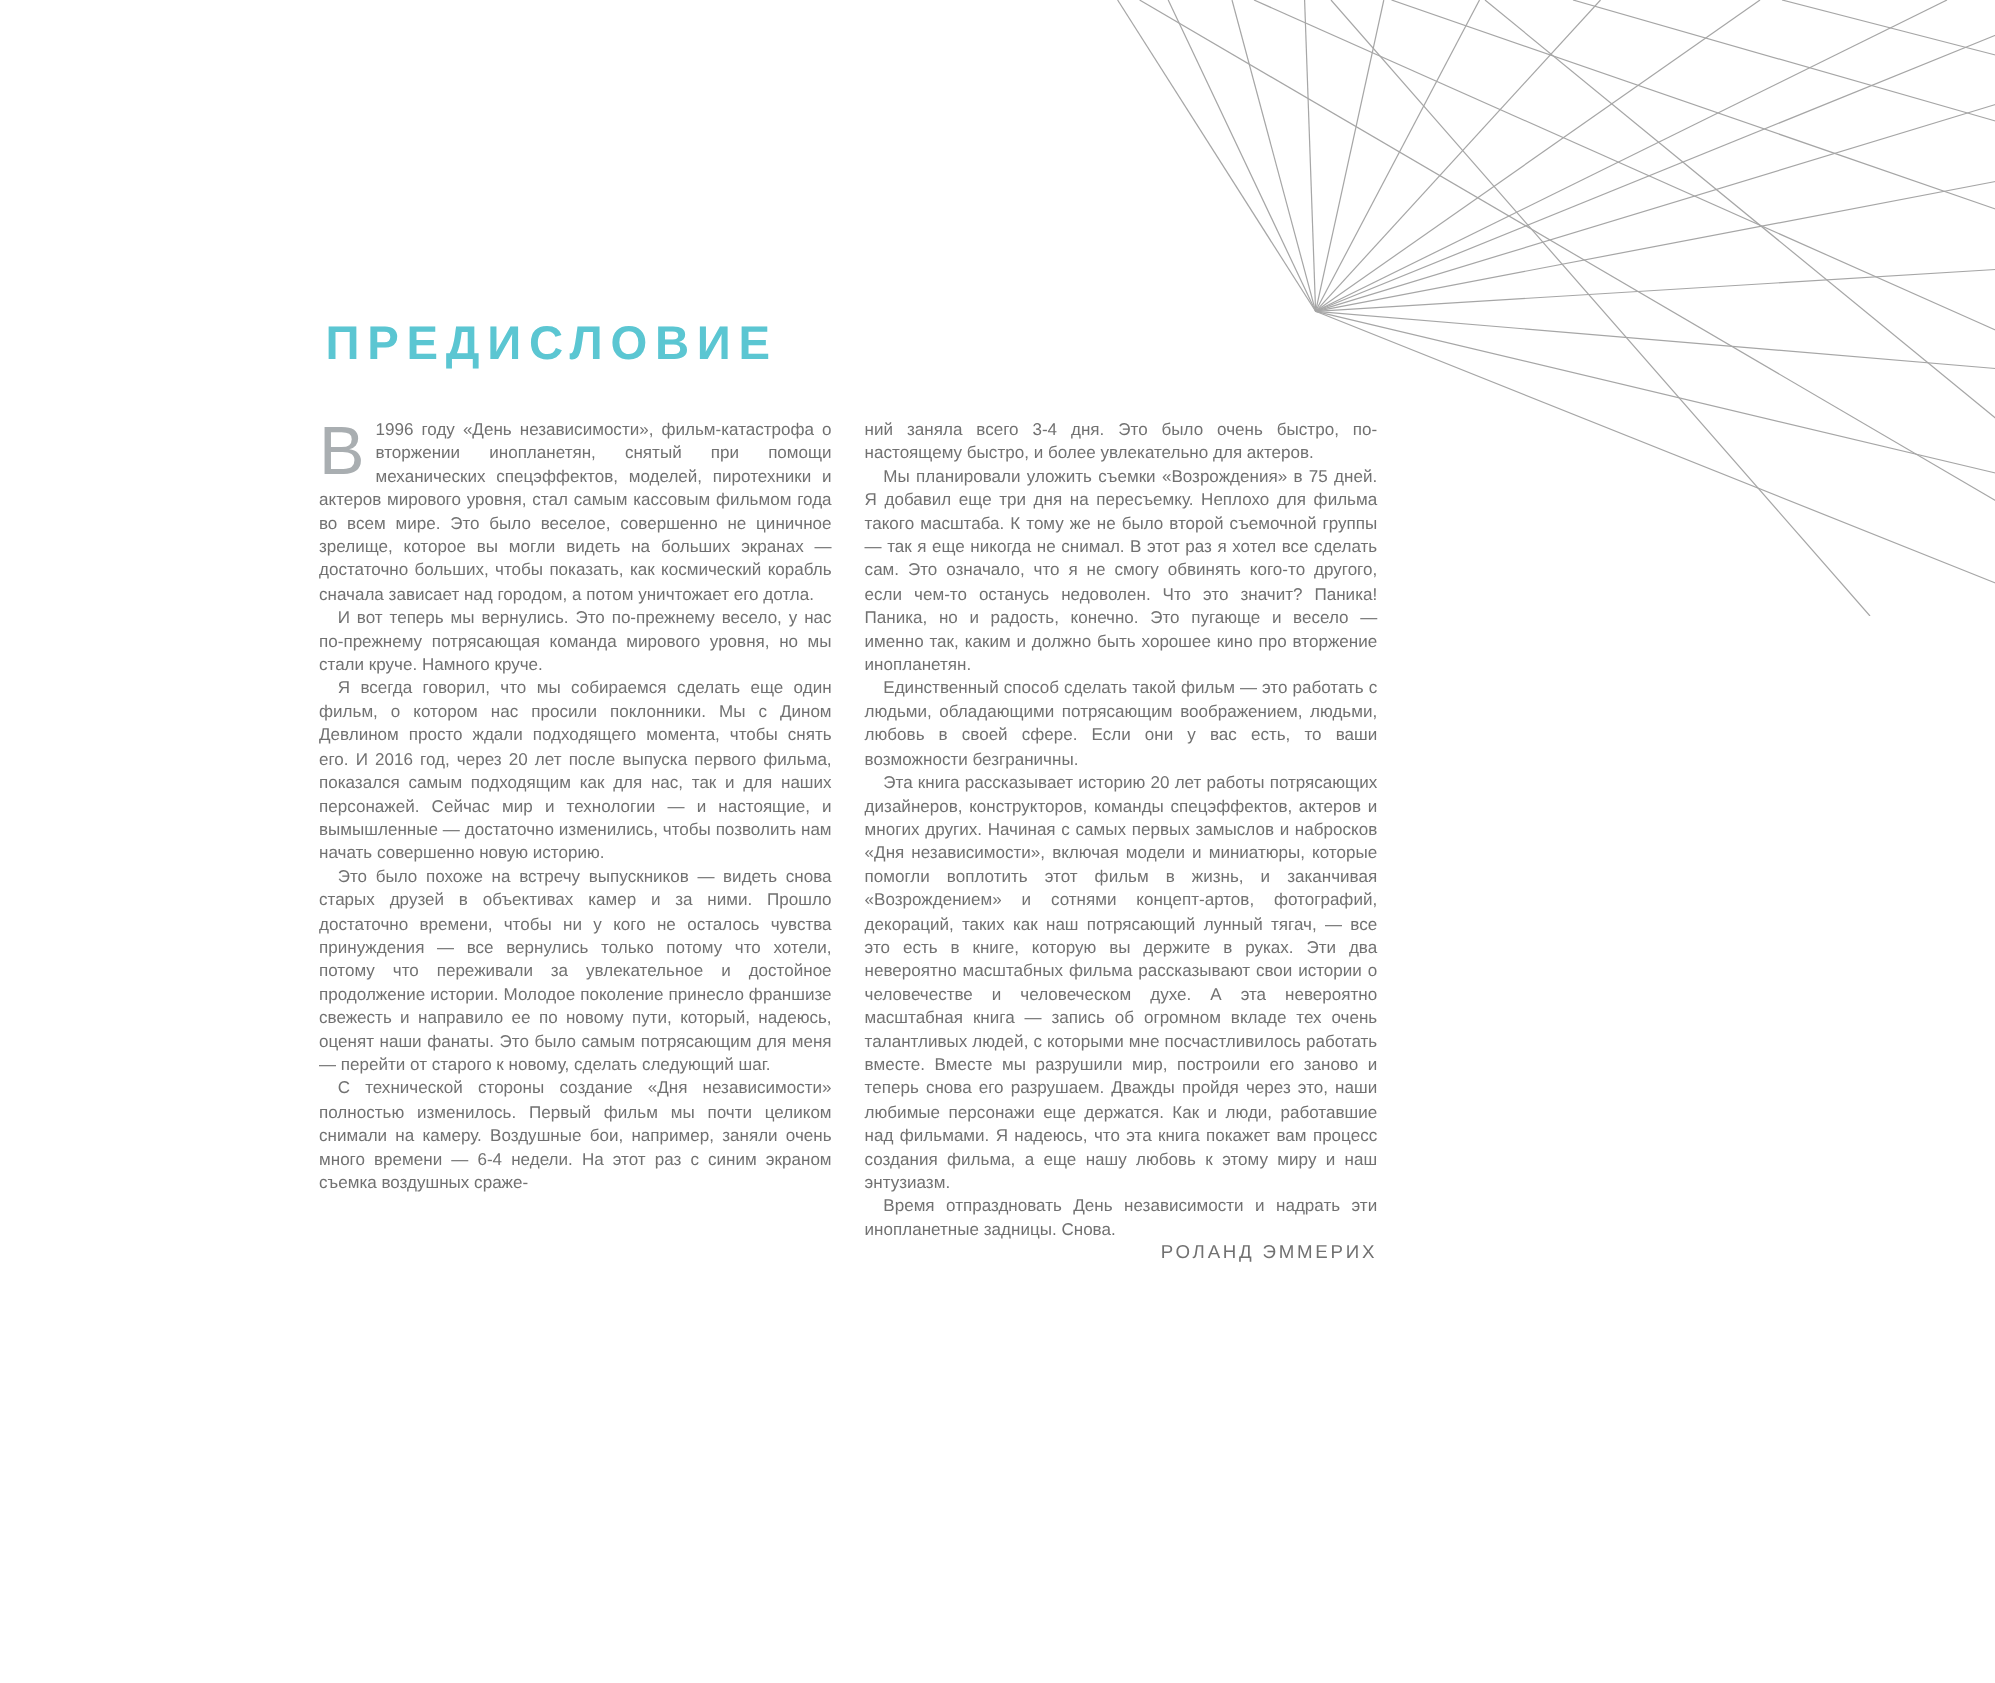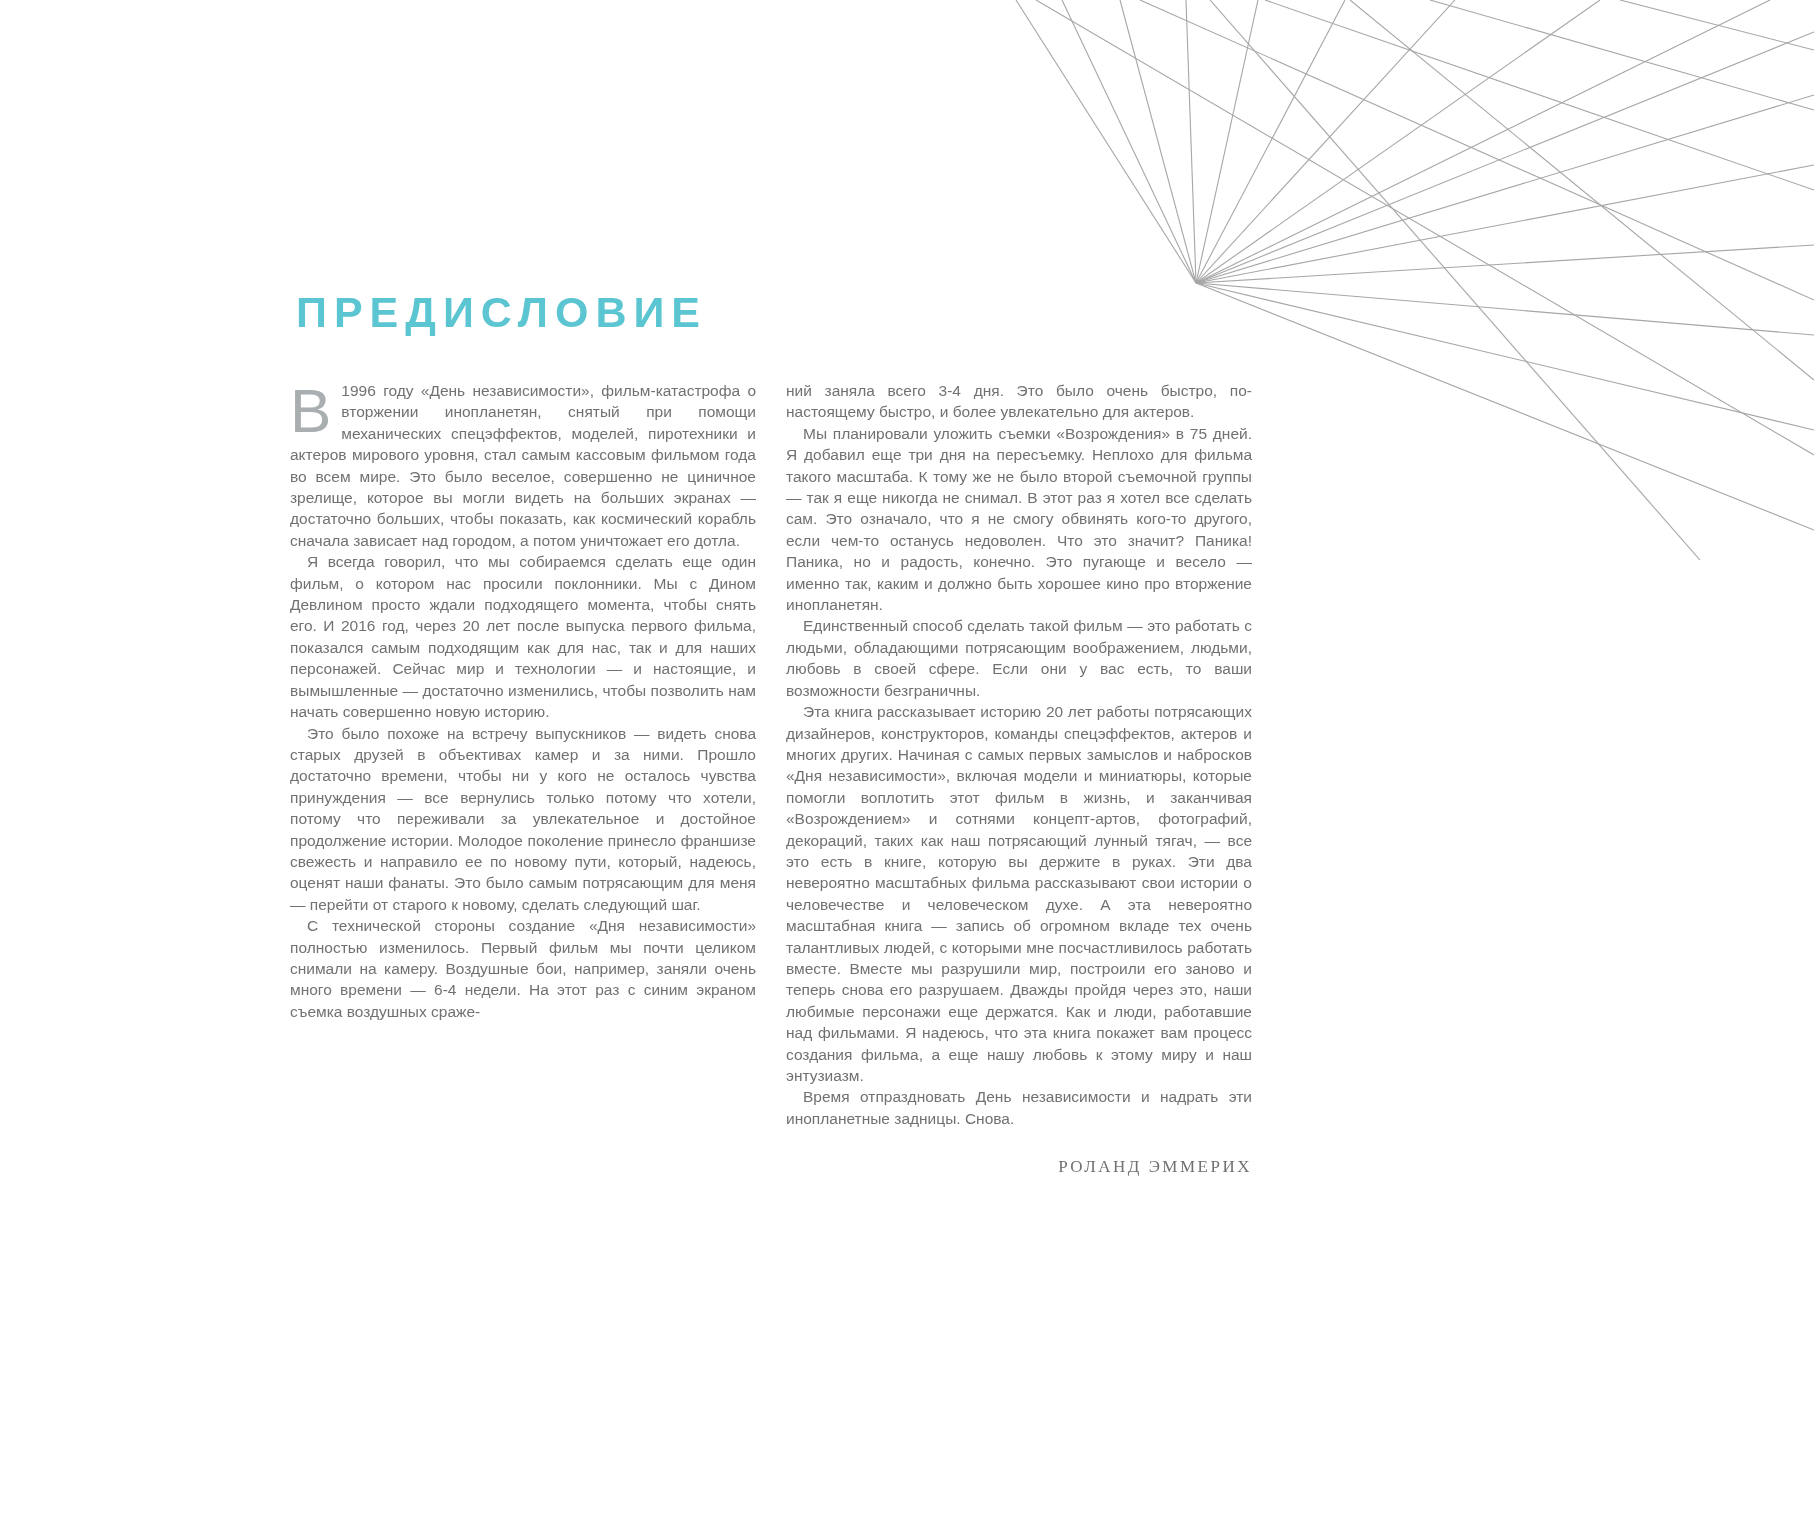--- a/index.html
+++ b/index.html
@@ -57,26 +57,24 @@
   }
   .dropcap{
     float:left;
     font-size:62px;
     line-height:54px;
     padding:4px 10px 4px 0;
     color:var(--dropcap);
     font-weight:400;
   }
   .signature{
-    margin-top:28px;
     text-align:right;
     font-size:17px;
     letter-spacing:2.5px;
     color:var(--body-text);
-    font-family:Liberation Serif, serif;
   }
 </style>
 </head>
 <body>
 
 <svg class="decor" viewBox="0 0 1814 560" xmlns="http://www.w3.org/2000/svg" aria-hidden="true">
 
   <line x1="1196" y1="283" x2="1016" y2="0"></line>
   <line x1="1196" y1="283" x2="1062" y2="0"></line>
   <line x1="1196" y1="283" x2="1120" y2="0"></line>
@@ -101,20 +99,21 @@
   <line x1="1620" y1="0" x2="1814" y2="50"></line>
   <line x1="1210" y1="0" x2="1700" y2="560"></line>
   <line x1="1350" y1="0" x2="1814" y2="380"></line>
 </svg>
 
 <h1 class="page-title">ПРЕДИСЛОВИЕ</h1>
 
 <div class="columns">
   <div class="col">
     <p class="p-first"><span class="dropcap">В</span><span>1996 году «День независимости», фильм-катастрофа о вторжении инопланетян, снятый при помощи механических спецэффектов, моделей, пиротехники и актеров мирового уровня, стал самым кассовым фильмом года во всем мире. Это было веселое, совершенно не циничное зрелище, которое вы могли видеть на больших экранах — достаточно больших, чтобы показать, как космический корабль сначала зависает над городом, а потом уничтожает его дотла.</span></p>
+    <p>И вот теперь мы вернулись. Это по-прежнему весело, у нас по-прежнему потрясающая команда мирового уровня, но мы стали круче. Намного круче.</p>
     <p>Я всегда говорил, что мы собираемся сделать еще один фильм, о котором нас просили поклонники. Мы с Дином Девлином просто ждали подходящего момента, чтобы снять его. И 2016 год, через 20 лет после выпуска первого фильма, показался самым подходящим как для нас, так и для наших персонажей. Сейчас мир и технологии — и настоящие, и вымышленные — достаточно изменились, чтобы позволить нам начать совершенно новую историю.</p>
     <p>Это было похоже на встречу выпускников — видеть снова старых друзей в объективах камер и за ними. Прошло достаточно времени, чтобы ни у кого не осталось чувства принуждения — все вернулись только потому что хотели, потому что переживали за увлекательное и достойное продолжение истории. Молодое поколение принесло франшизе свежесть и направило ее по новому пути, который, надеюсь, оценят наши фанаты. Это было самым потрясающим для меня — перейти от старого к новому, сделать следующий шаг.</p>
     <p>С технической стороны создание «Дня независимости» полностью изменилось. Первый фильм мы почти целиком снимали на камеру. Воздушные бои, например, заняли очень много времени — 6-4 недели. На этот раз с синим экраном съемка воздушных сраже-</p>
   </div>
   <div class="col">
     <p class="p-cont">ний заняла всего 3-4 дня. Это было очень быстро, по-настоящему быстро, и более увлекательно для актеров.</p>
     <p>Мы планировали уложить съемки «Возрождения» в 75 дней. Я добавил еще три дня на пересъемку. Неплохо для фильма такого масштаба. К тому же не было второй съемочной группы — так я еще никогда не снимал. В этот раз я хотел все сделать сам. Это означало, что я не смогу обвинять кого-то другого, если чем-то останусь недоволен. Что это значит? Паника! Паника, но и радость, конечно. Это пугающе и весело — именно так, каким и должно быть хорошее кино про вторжение инопланетян.</p>
     <p>Единственный способ сделать такой фильм — это работать с людьми, обладающими потрясающим воображением, людьми, любовь в своей сфере. Если они у вас есть, то ваши возможности безграничны.</p>
     <p>Эта книга рассказывает историю 20 лет работы потрясающих дизайнеров, конструкторов, команды спецэффектов, актеров и многих других. Начиная с самых первых замыслов и набросков «Дня независимости», включая модели и миниатюры, которые помогли воплотить этот фильм в жизнь, и заканчивая «Возрождением» и сотнями концепт-артов, фотографий, декораций, таких как наш потрясающий лунный тягач, — все это есть в книге, которую вы держите в руках. Эти два невероятно масштабных фильма рассказывают свои истории о человечестве и человеческом духе. А эта невероятно масштабная книга — запись об огромном вкладе тех очень талантливых людей, с которыми мне посчастливилось работать вместе. Вместе мы разрушили мир, построили его заново и теперь снова его разрушаем. Дважды пройдя через это, наши любимые персонажи еще держатся. Как и люди, работавшие над фильмами. Я надеюсь, что эта книга покажет вам процесс создания фильма, а еще нашу любовь к этому миру и наш энтузиазм.</p>
     <p>Время отпраздновать День независимости и надрать эти инопланетные задницы. Снова.</p>

